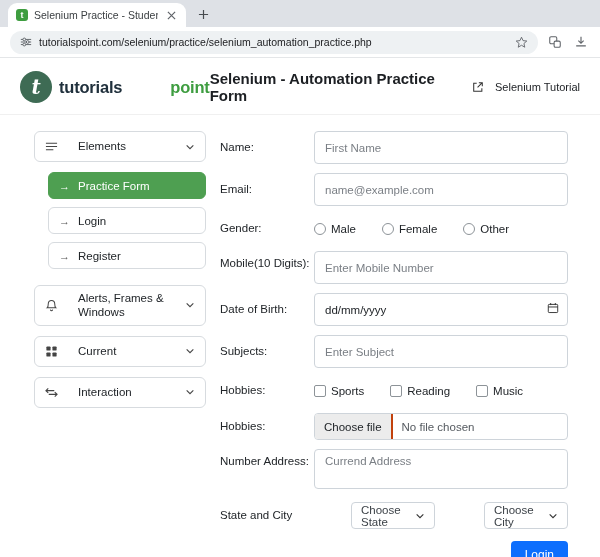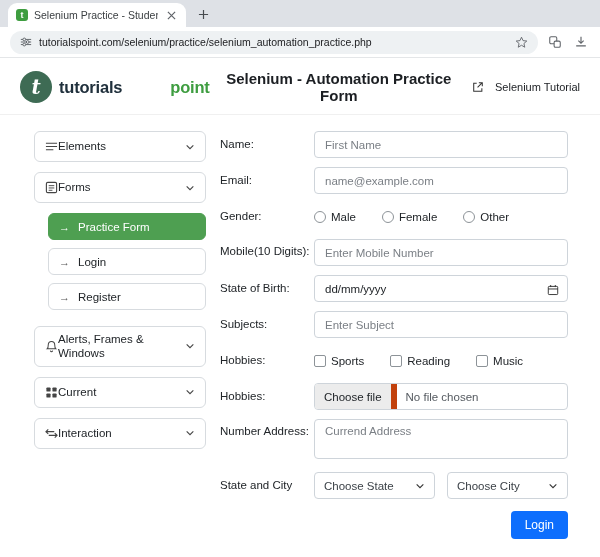--- a/index.html
+++ b/index.html
@@ -34,28 +34,28 @@
   .page-header { display:flex; align-items:center; padding:12px 20px 10px 20px; border-bottom:1px solid #f0f0f0; }
   .brand { display:flex; align-items:center; gap:7px; flex-shrink:0; }
   .brand-mark {
     width:32px; height:32px; border-radius:50%; background:#3e6b54;
     color:#fff; font-family:"DejaVu Serif", serif; font-style:italic; font-weight:bold;
     font-size:20px; display:flex; align-items:center; justify-content:center;
   }
   .brand-text { font-size:16.5px; font-weight:bold; letter-spacing:-0.2px; }
   .brand-text .dark { color:#20303c; }
   .brand-text .green { color:#3e9d40;margin-left:48px; }
-  .page-title { flex:1; text-align:center; font-size:15px; font-weight:bold; color:#1c1f23; padding-right:4px; }
+  .page-title { flex:1; text-align:left; font-size:15px; font-weight:bold; color:#1c1f23; padding-right:4px; }
   .tutorial-link { display:flex; align-items:flex-end; gap:11px; font-size:11px; color:#1c1f23; flex-shrink:0; cursor:pointer; }
   
   .main { display:flex; gap:14px; padding:16px 32px 0 34px; }
   .sidebar { width:172px; flex-shrink:0; }
   .acc-item {
     border:1px solid #d7dbdf; border-radius:6px; min-height:31px;
-    display:flex; align-items:center; gap:0; padding:5px 10px; margin-bottom:10px;
+    display:flex; align-items:center; gap:20px; padding:5px 10px; margin-bottom:10px;
     font-size:11.5px; color:#212529; cursor:pointer; line-height:1.25;
   }
   .acc-item .lbl { flex:1; }
   .acc-icon { color:#444; display:flex; flex-shrink:0; }
   .chev { color:#444; display:flex; flex-shrink:0; }
   .sub-group { padding:0 0 2px 14px; margin-bottom:6px; }
   .sub-item {
     border:1px solid #d7dbdf; border-radius:6px; height:27px;
     display:flex; align-items:center; gap:8px; padding:0 10px; margin-bottom:8px;
     font-size:11.5px; cursor:pointer; color:#212529;
@@ -65,43 +65,43 @@
   .sub-item.active .arrow { color:#fff; }
   
   .form-col { flex:1; min-width:0; }
   .form-title { font-size:14.5px; font-weight:bold; margin:0 0 16px 0; color:#16181b; }
   .frow { display:flex; align-items:center; margin-bottom:9px; }
   .frow.top { align-items:flex-start; }
   .flabel { width:94px; flex-shrink:0; font-size:11.5px; color:#212529; line-height:1.35; padding-top:0; }
   .frow.top .flabel { padding-top:5px; }
   .fcontrol { flex:1; min-width:0; }
   .tinput {
-    width:100%; height:27px; border:1px solid #ced4da; border-radius:4px;
+    width:100%; height:33px; border:1px solid #ced4da; border-radius:4px;
     padding:0 10px; font-size:11.5px; color:#212529; font-family:"Liberation Sans", sans-serif;
     outline:none; background:#fff;
   }
   .tinput::placeholder, .tarea::placeholder { color:#7a7f85; }
   .date-wrap { position:relative; }
   .date-wrap .cal { position:absolute; right:9px; top:7px; color:#333; }
   .choice-row { display:flex; gap:26px; align-items:center; height:27px; }
   .choice { display:flex; align-items:center; gap:5px; font-size:11.5px; cursor:pointer; }
   .radio { width:12px; height:12px; border:1px solid #8d9398; border-radius:50%; background:#fff; flex-shrink:0; }
   .checkbox { width:12px; height:12px; border:1px solid #8d9398; border-radius:2px; background:#fff; flex-shrink:0; }
   .file-wrap { display:flex; align-items:center; height:27px; border:1px solid #ced4da; border-radius:4px; overflow:hidden; background:#fff; }
-  .file-btn { height:100%; background:#ececec; border-right:6px solid #c2410c; padding:0 9px; display:flex; align-items:center; font-size:11.5px; color:#212529; cursor:pointer; flex-shrink:0; }
+  .file-btn { height:100%; background:#ececec; border-right:2px solid #c2410c; padding:0 9px; display:flex; align-items:center; font-size:11.5px; color:#212529; cursor:pointer; flex-shrink:0; }
   .file-status { padding:0 9px; font-size:11.5px; color:#555a60; }
   .tarea {
     width:100%; height:40px; border:1px solid #ced4da; border-radius:4px;
     padding:5px 10px; font-size:11.5px; resize:none; outline:none;
     font-family:"Liberation Sans", sans-serif; color:#212529;
   }
   .selects { display:flex; gap:12px; }
   .sel {
     flex:1; height:27px; border:1px solid #ced4da; border-radius:4px;
-    display:flex; align-items:center; padding:0 9px; font-size:11.5px; color:#3c4248; cursor:pointer; background:#fff;
+    display:flex; align-items:center; padding:0 9px; font-size:11.5px; color:#3c4248; cursor:pointer; background:#fff;margin-left:37px;
   }
   .sel .sel-text { flex:1; }
   .sel .chev { color:#333; }
   .login-row { display:flex; justify-content:flex-end; margin-top:12px; }
   .login-btn {
     background:#0d6efd; color:#fff; border:none; border-radius:4px;
     font-size:12px; padding:7px 14px; cursor:pointer; font-family:"Liberation Sans", sans-serif;
   }
 </style>
 </head>
@@ -183,34 +183,20 @@
           </svg>
       </span>
       <span class="lbl">Elements</span>
       <span class="chev">
         <svg width="10" height="10" viewBox="0 0 12 12">
             <path d="M2 4 L6 8 L10 4" stroke="currentColor" stroke-width="1.3" fill="none"></path>
           </svg>
       </span>
     </div>
 
-    <div class="acc-item">
-      <span class="acc-icon">
-        <svg width="13" height="13" viewBox="0 0 14 14">
-            <rect x="1.5" y="1.5" width="11" height="11" rx="1.5" fill="none" stroke="currentColor" stroke-width="1.2"></rect>
-            <path d="M4 5 H10 M4 7.5 H10 M4 10 H8" stroke="currentColor" stroke-width="1" fill="none"></path>
-          </svg>
-      </span>
-      <span class="lbl">Forms</span>
-      <span class="chev">
-        <svg width="10" height="10" viewBox="0 0 12 12">
-            <path d="M2 4 L6 8 L10 4" stroke="currentColor" stroke-width="1.3" fill="none"></path>
-          </svg>
-      </span>
-    </div>
 
     <div class="sub-group">
       <div class="sub-item active">
         <span class="arrow">→</span>
         <span>Practice Form</span>
       </div>
       <div class="sub-item">
         <span class="arrow">→</span>
         <span>Login</span>
       </div>
@@ -296,21 +282,21 @@
           </span>
       </div>
     </div>
 
     <div class="frow top">
       <div class="flabel">Mobile(10 Digits):</div>
       <div class="fcontrol"><input class="tinput" type="text" placeholder="Enter Mobile Number" style=""></div>
     </div>
 
     <div class="frow">
-      <div class="flabel">State of Birth:</div>
+      <div class="flabel">Date of Birth:</div>
       <div class="fcontrol date-wrap">
         <input class="tinput" type="text" value="dd/mm/yyyy" style="">
         <span class="cal">
           <svg width="12" height="12" viewBox="0 0 14 14">
               <rect x="1.5" y="2.8" width="11" height="9.5" rx="1" fill="none" stroke="#333" stroke-width="1.1"></rect>
               <path d="M1.5 5.8 H12.5 M4.3 1.2 V3.6 M9.7 1.2 V3.6" stroke="#333" stroke-width="1.1" fill="none"></path>
             </svg>
         </span>
       </div>
     </div>

